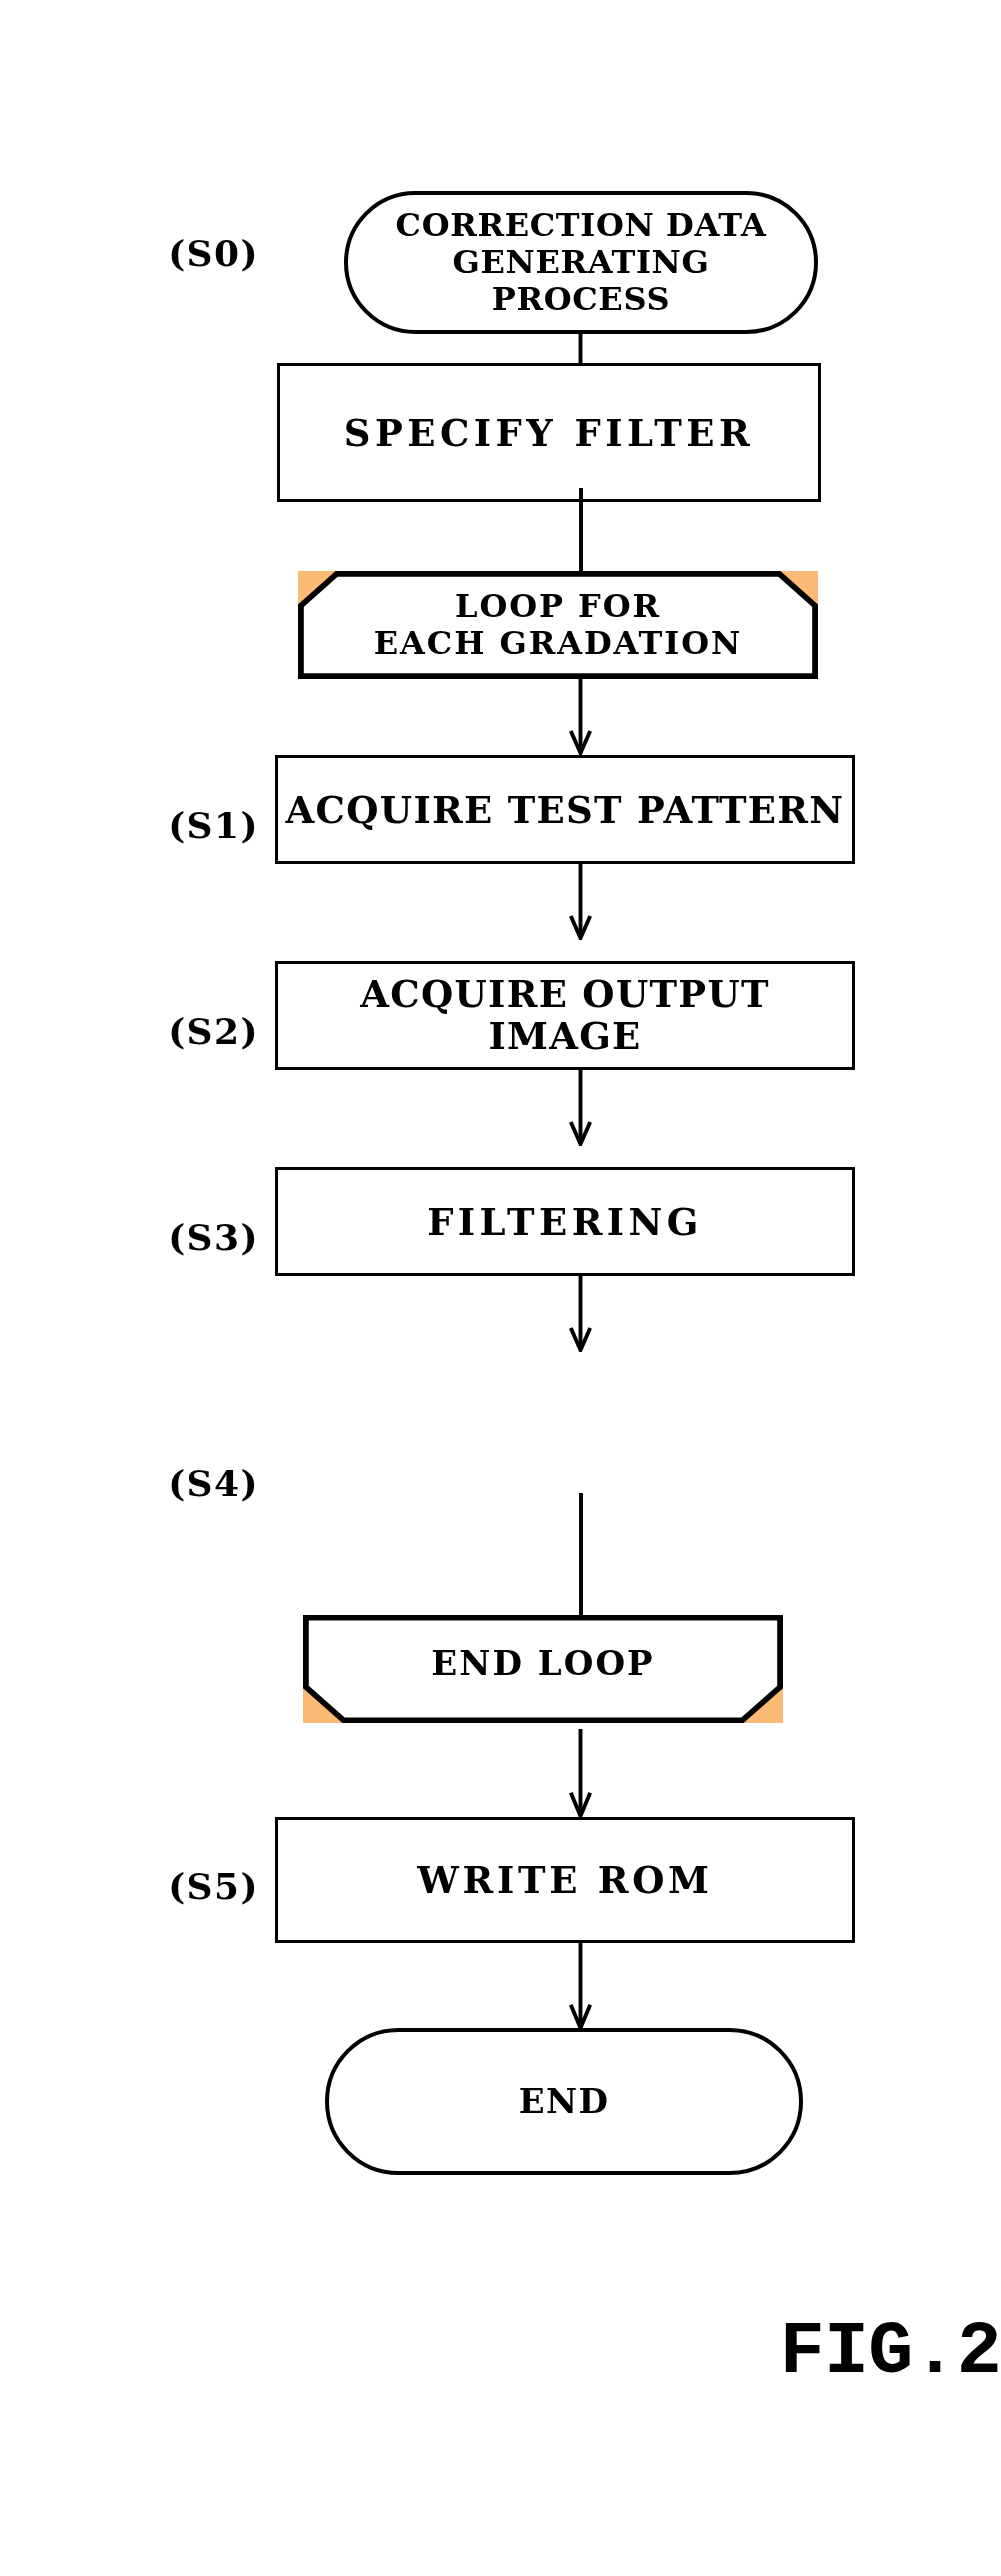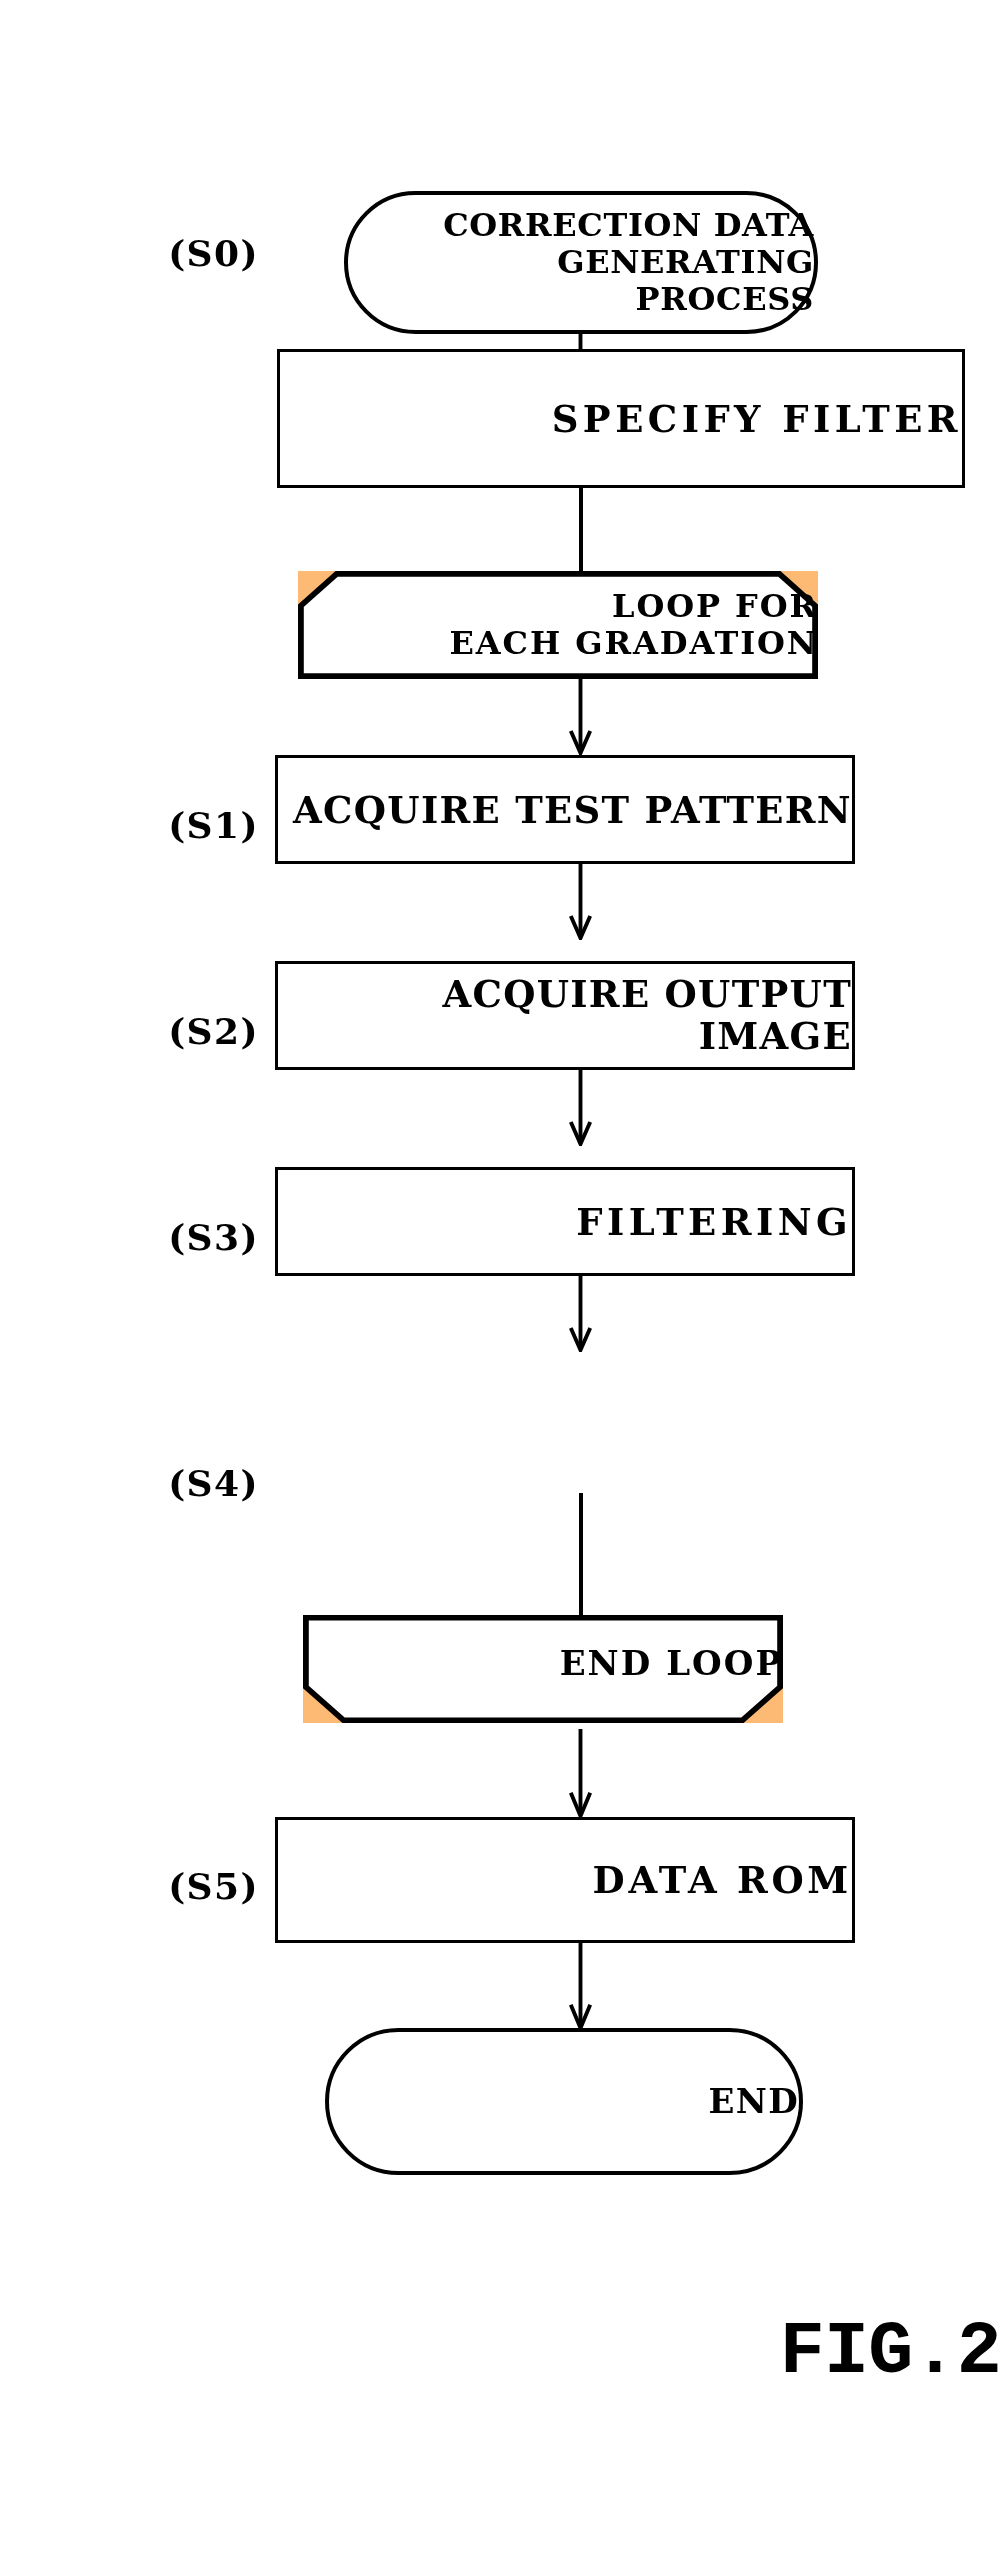--- a/index.html
+++ b/index.html
@@ -16,21 +16,21 @@
     font-family: "DejaVu Serif", "Liberation Serif", serif;
   }
 
   
   .node-text {
     position: absolute;
     left: 0;
     right: 0;
     top: 50%;
     transform: translateY(-50%);
-    text-align: right;
+    text-align: center;
     font-family: "DejaVu Serif", "Liberation Serif", serif;
     font-weight: 700;
     color: #000000;
     letter-spacing: 0.02em;
     line-height: 1.16;
     white-space: pre-line;
     pointer-events: none;
   }
 
   
@@ -127,21 +127,21 @@
   </div>
 
   <div class="connector" style="left:564px; top:334px; height:66px;">
     <svg viewBox="0 0 34 68" preserveAspectRatio="none">
       <line x1="17" y1="0" x2="17" y2="62" stroke="#000" stroke-width="4"></line>
       <path d="M7 44 L17 66 L27 44" fill="none" stroke="#000" stroke-width="4"></path>
     </svg>
   </div>
 
   <div class="step-label" style="left:124px; top:232px; width:135px; line-height:1; top:235px;text-align:right;">(S0)</div>
-  <div class="process" style="left:277px; top:349px; width:688px; height:139px;">
+  <div class="process" style="left:277px; top:363px; width:544px; height:139px;">
     <div class="node-text" style="font-size:37px; letter-spacing:0.12em;">SPECIFY FILTER</div>
   </div>
 
   <div class="linkline" style="left:579px; top:488px; height:85px;"></div>
 
   <div class="loopshape" style="left:298px; top:571px; width:520px; height:108px;">
     <svg viewBox="0 0 538 112" preserveAspectRatio="none">
       <polygon points="40,3 498,3 535,36 535,109 3,109 3,36" fill="#ffffff" stroke="#000000" stroke-width="6" stroke-linejoin="miter"></polygon>
     </svg>
     <div class="node-text" style="font-size:32px; letter-spacing:0.06em;">LOOP FOR
@@ -204,21 +204,21 @@
 
   <div class="connector" style="left:564px; top:1729px; height:89px;">
     <svg viewBox="0 0 34 92" preserveAspectRatio="none">
       <line x1="17" y1="0" x2="17" y2="86" stroke="#000" stroke-width="4"></line>
       <path d="M7 66 L17 90 L27 66" fill="none" stroke="#000" stroke-width="4"></path>
     </svg>
   </div>
 
   <div class="step-label" style="left:124px; top:1868px; width:135px; line-height:1;">(S5)</div>
   <div class="process" style="left:275px; top:1817px; width:580px; height:126px;">
-    <div class="node-text" style="font-size:37px; letter-spacing:0.1em;">DATA ROM</div>
+    <div class="node-text" style="font-size:37px; letter-spacing:0.1em;">WRITE ROM</div>
   </div>
 
   <div class="connector" style="left:564px; top:1943px; height:87px;">
     <svg viewBox="0 0 34 90" preserveAspectRatio="none">
       <line x1="17" y1="0" x2="17" y2="84" stroke="#000" stroke-width="4"></line>
       <path d="M7 64 L17 88 L27 64" fill="none" stroke="#000" stroke-width="4"></path>
     </svg>
   </div>
 
   <div class="terminator" style="left:325px; top:2028px; width:478px; height:147px;">

